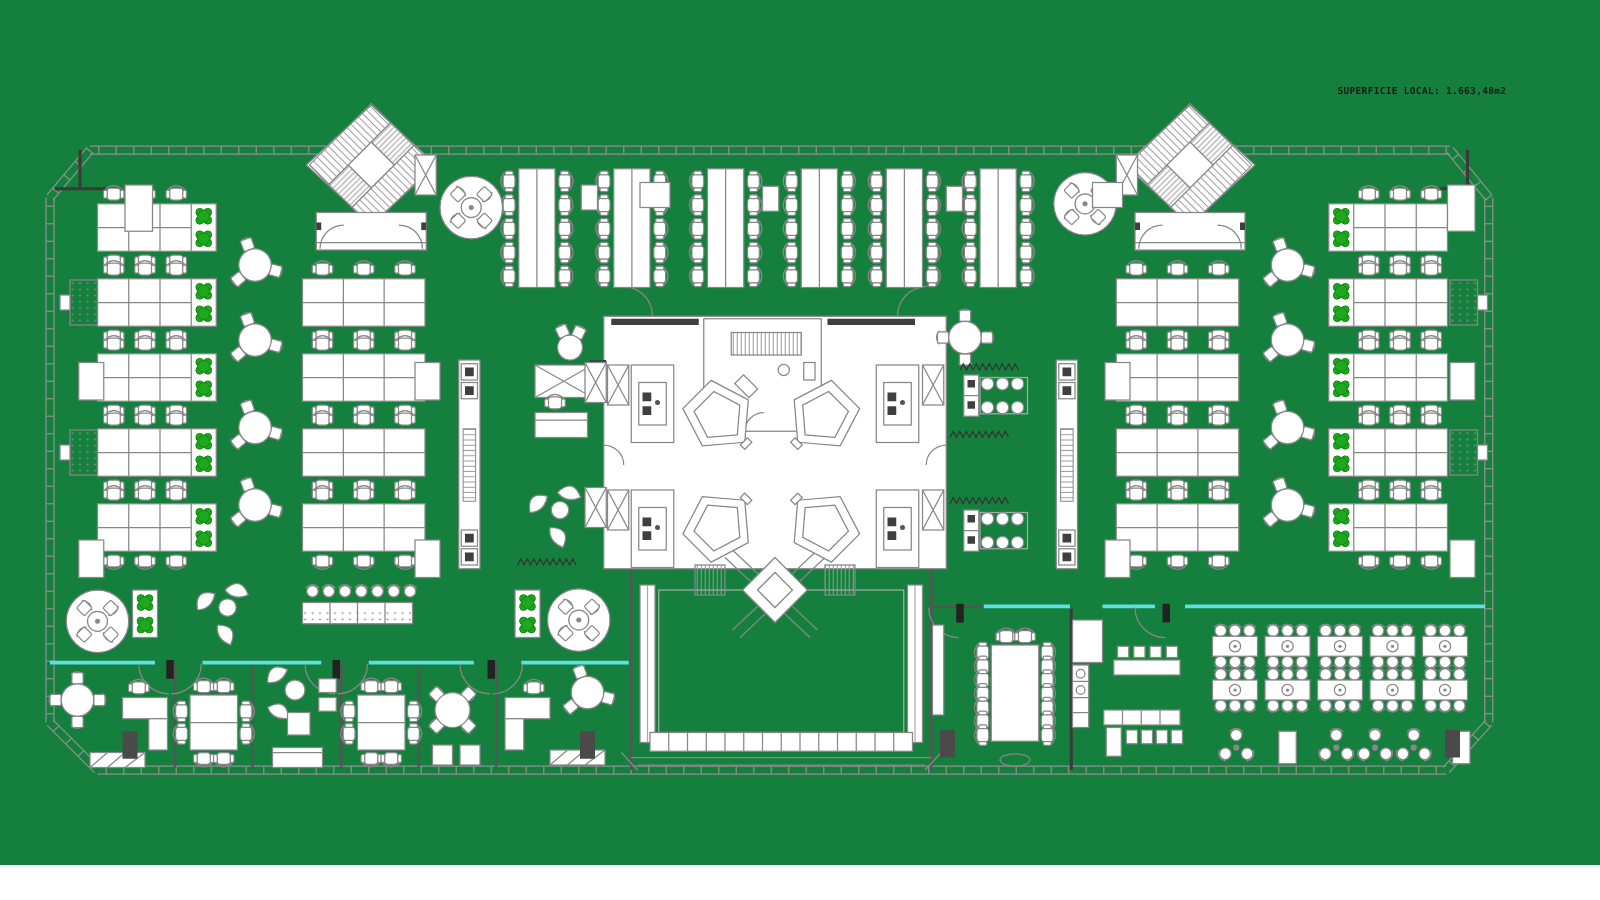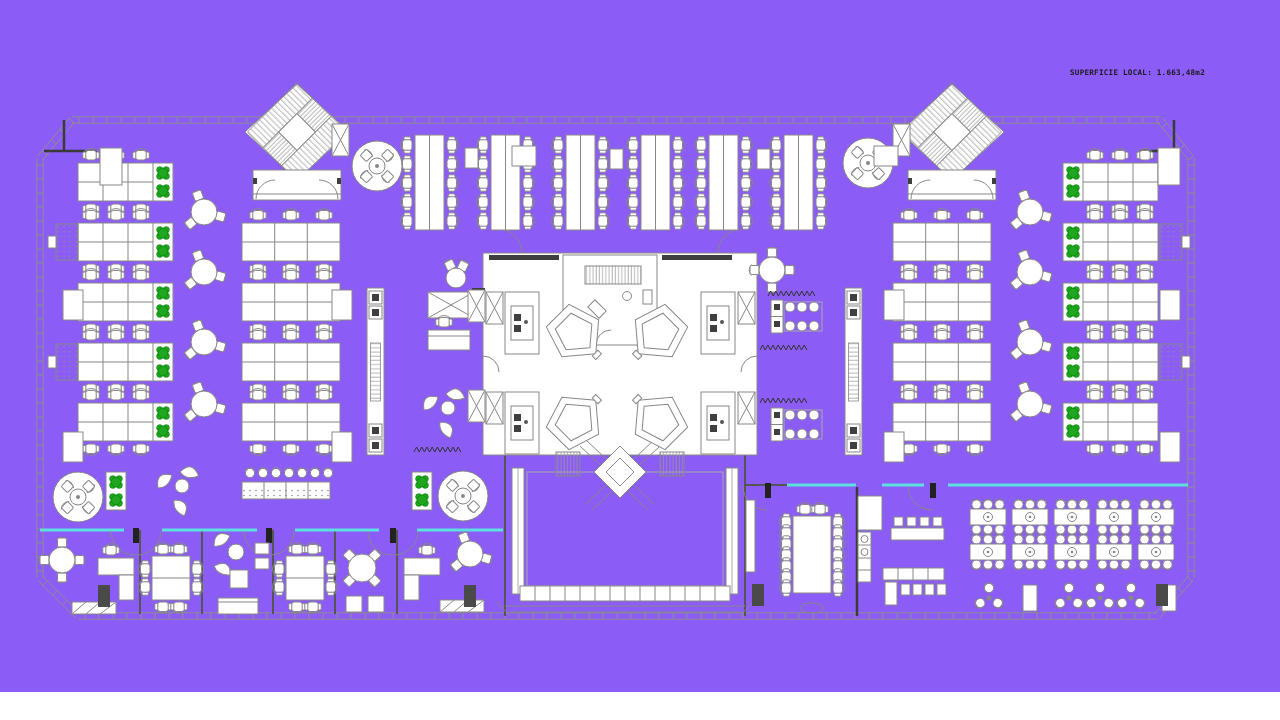--- a/index.html
+++ b/index.html
@@ -1,16 +1,16 @@
 <!DOCTYPE html>
 <html><head>
 <meta charset="utf-8">
 <style>
   html,body{margin:0;padding:0;background:#fff;}
-  .canvas{position:relative;width:1280px;height:692px;background:#8b5cf6;overflow:hidden;
+  .canvas{position:relative;width:1280px;height:692px;background:#15803d;overflow:hidden;
           font-family:"DejaVu Sans Mono", monospace;}
   svg{position:absolute;left:0;top:0;}
   .fw{fill:#ffffff;stroke:#878787;stroke-width:1;}
   .ln{fill:none;stroke:#878787;stroke-width:1;}
   .lt{fill:none;stroke:#aaaaaa;stroke-width:1;}
   .dk{fill:#3f3f3f;stroke:none;}
   .area-label{font-size:7.6px;letter-spacing:.25px;fill:#1a1a1a;font-weight:bold;}
 </style>
 </head>
 <body>

